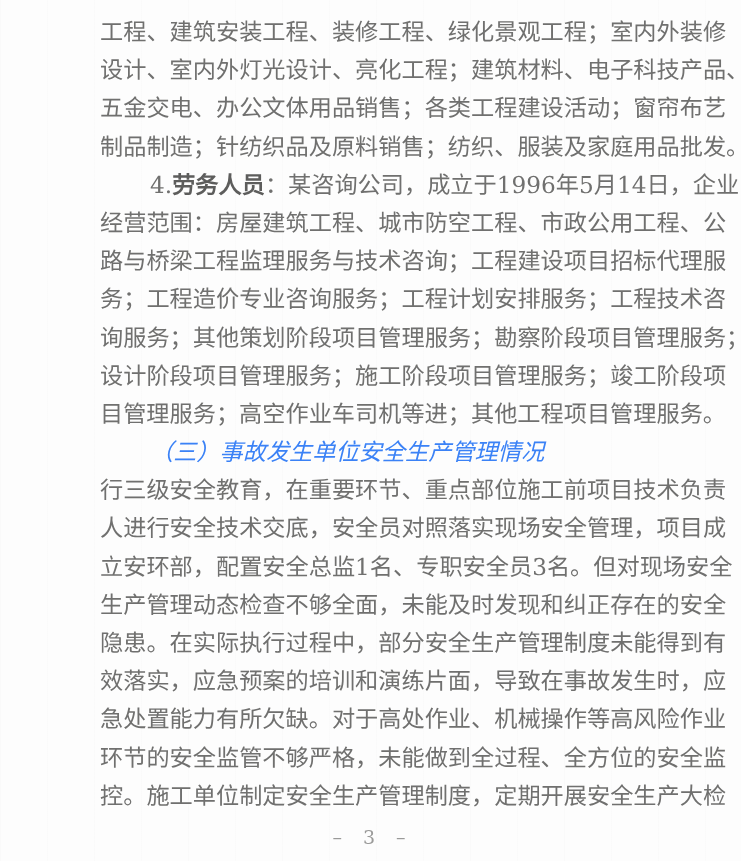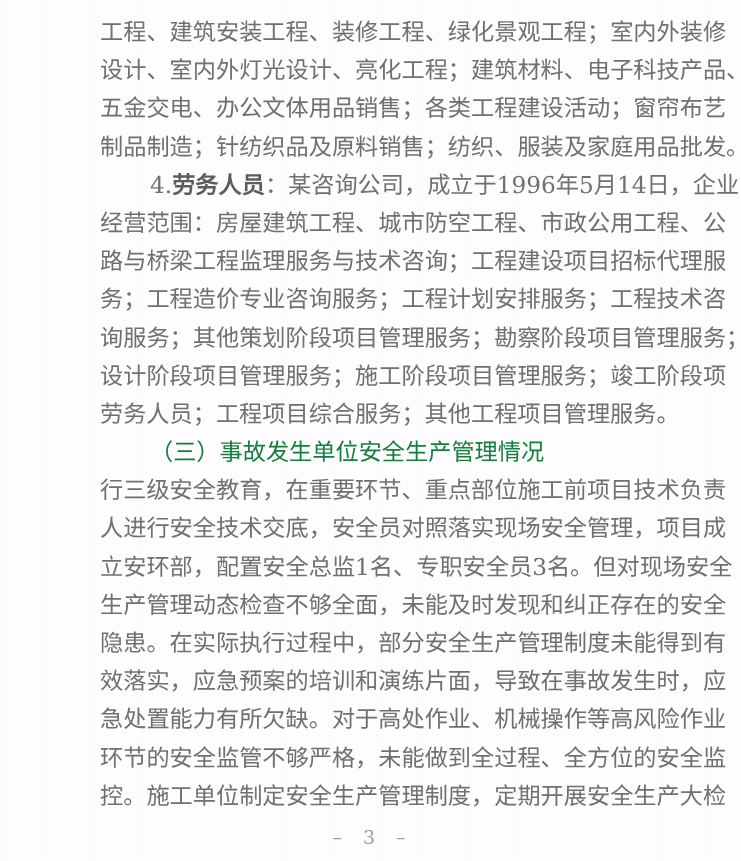--- a/index.html
+++ b/index.html
@@ -358,22 +358,22 @@
         <span class="ch">理</span>
         <span class="ch">服</span>
         <span class="ch">务</span>
         <span class="ch">；</span>
         <span class="ch">竣</span>
         <span class="ch">工</span>
         <span class="ch">阶</span>
         <span class="ch">段</span>
         <span class="ch">项</span>
       </div>
-      <div class="doc-line" style="color: rgb(112, 112, 111);">劳务人员；工程项目综合服务；其他工程项目管理服务。</div>
-      <div class="doc-line indent" style="color: #15803d;">（三）事故发生单位安全生产管理情况</div>
+      <div class="doc-line" style="color: rgb(112, 112, 111);">目管理服务；高空作业车司机等进；其他工程项目管理服务。</div>
+      <div class="doc-line indent" style="color: #3b82f6; font-style: italic;">（三）事故发生单位安全生产管理情况</div>
       <div class="doc-line justify" style="color: rgb(112, 112, 111);">
         <span class="ch">行</span>
         <span class="ch">三</span>
         <span class="ch">级</span>
         <span class="ch">安</span>
         <span class="ch">全</span>
         <span class="ch">教</span>
         <span class="ch">育</span>
         <span class="ch">，</span>
         <span class="ch">在</span>

